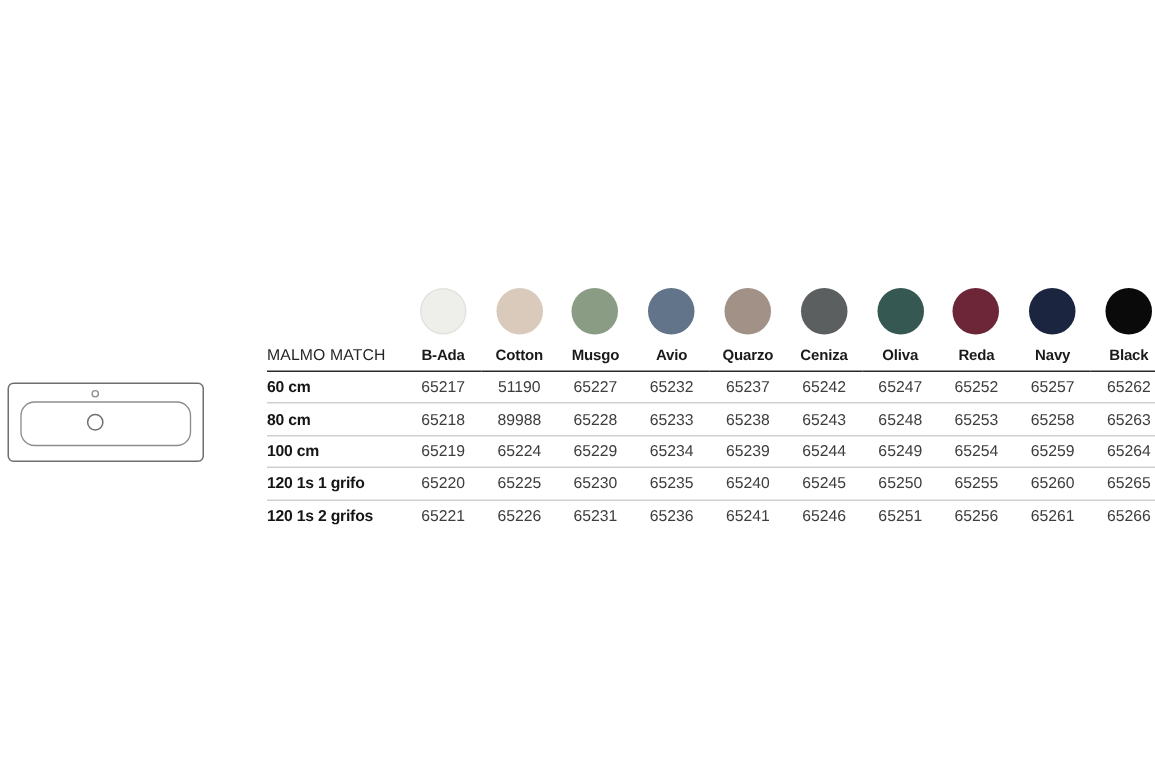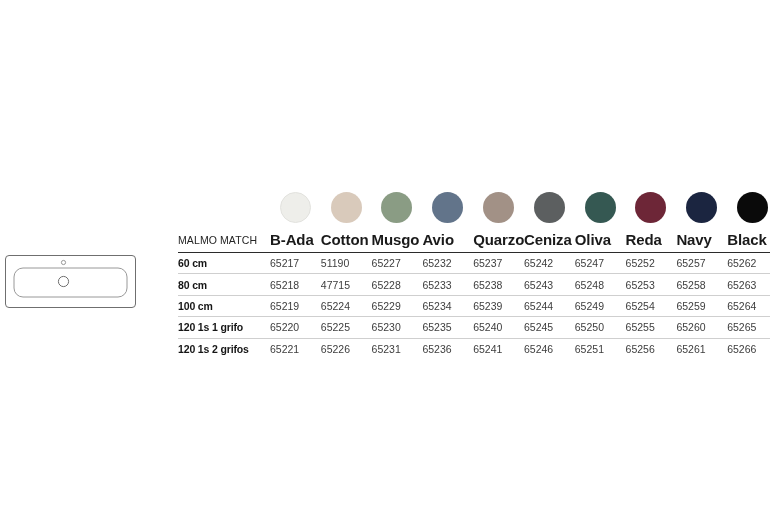--- a/index.html
+++ b/index.html
@@ -61,38 +61,40 @@
     width: 31px;
     height: 31px;
     border-radius: 50%;
     vertical-align: bottom;
   }
 
   
   tr.header-row td {
     border-bottom: 1.6px solid #2b2b2b;
     padding: 0 0 4px 0;
-    font-size: 15px;
+    font-size: 10px;
     font-weight: bold;
+    text-align: center;
     letter-spacing: -0.1px;
     white-space: nowrap;
   }
   tr.header-row td.rowlabel {
     text-align: left;
     font-weight: normal;
     font-size: 10.5px;
     letter-spacing: 0.1px;
     color: #242424;
   }
 
   
   tr.data-row td {
     border-bottom: 1px solid #cfcfcf;
     padding: 4.2px 0 4.2px 0;
     font-size: 10.5px;
+    text-align: center;
     color: #3d3d3d;
     white-space: nowrap;
   }
   tr.data-row td.rowlabel {
     text-align: left;
     font-weight: bold;
     color: #151515;
     letter-spacing: -0.15px;
     margin-top: 40px;
   }
@@ -167,21 +169,21 @@
           <td>65237</td>
           <td>65242</td>
           <td>65247</td>
           <td>65252</td>
           <td>65257</td>
           <td>65262</td>
         </tr>
         <tr class="data-row">
           <td class="rowlabel">80 cm</td>
           <td>65218</td>
-          <td>47715</td>
+          <td>89988</td>
           <td>65228</td>
           <td>65233</td>
           <td>65238</td>
           <td>65243</td>
           <td>65248</td>
           <td>65253</td>
           <td>65258</td>
           <td>65263</td>
         </tr>
         <tr class="data-row">

